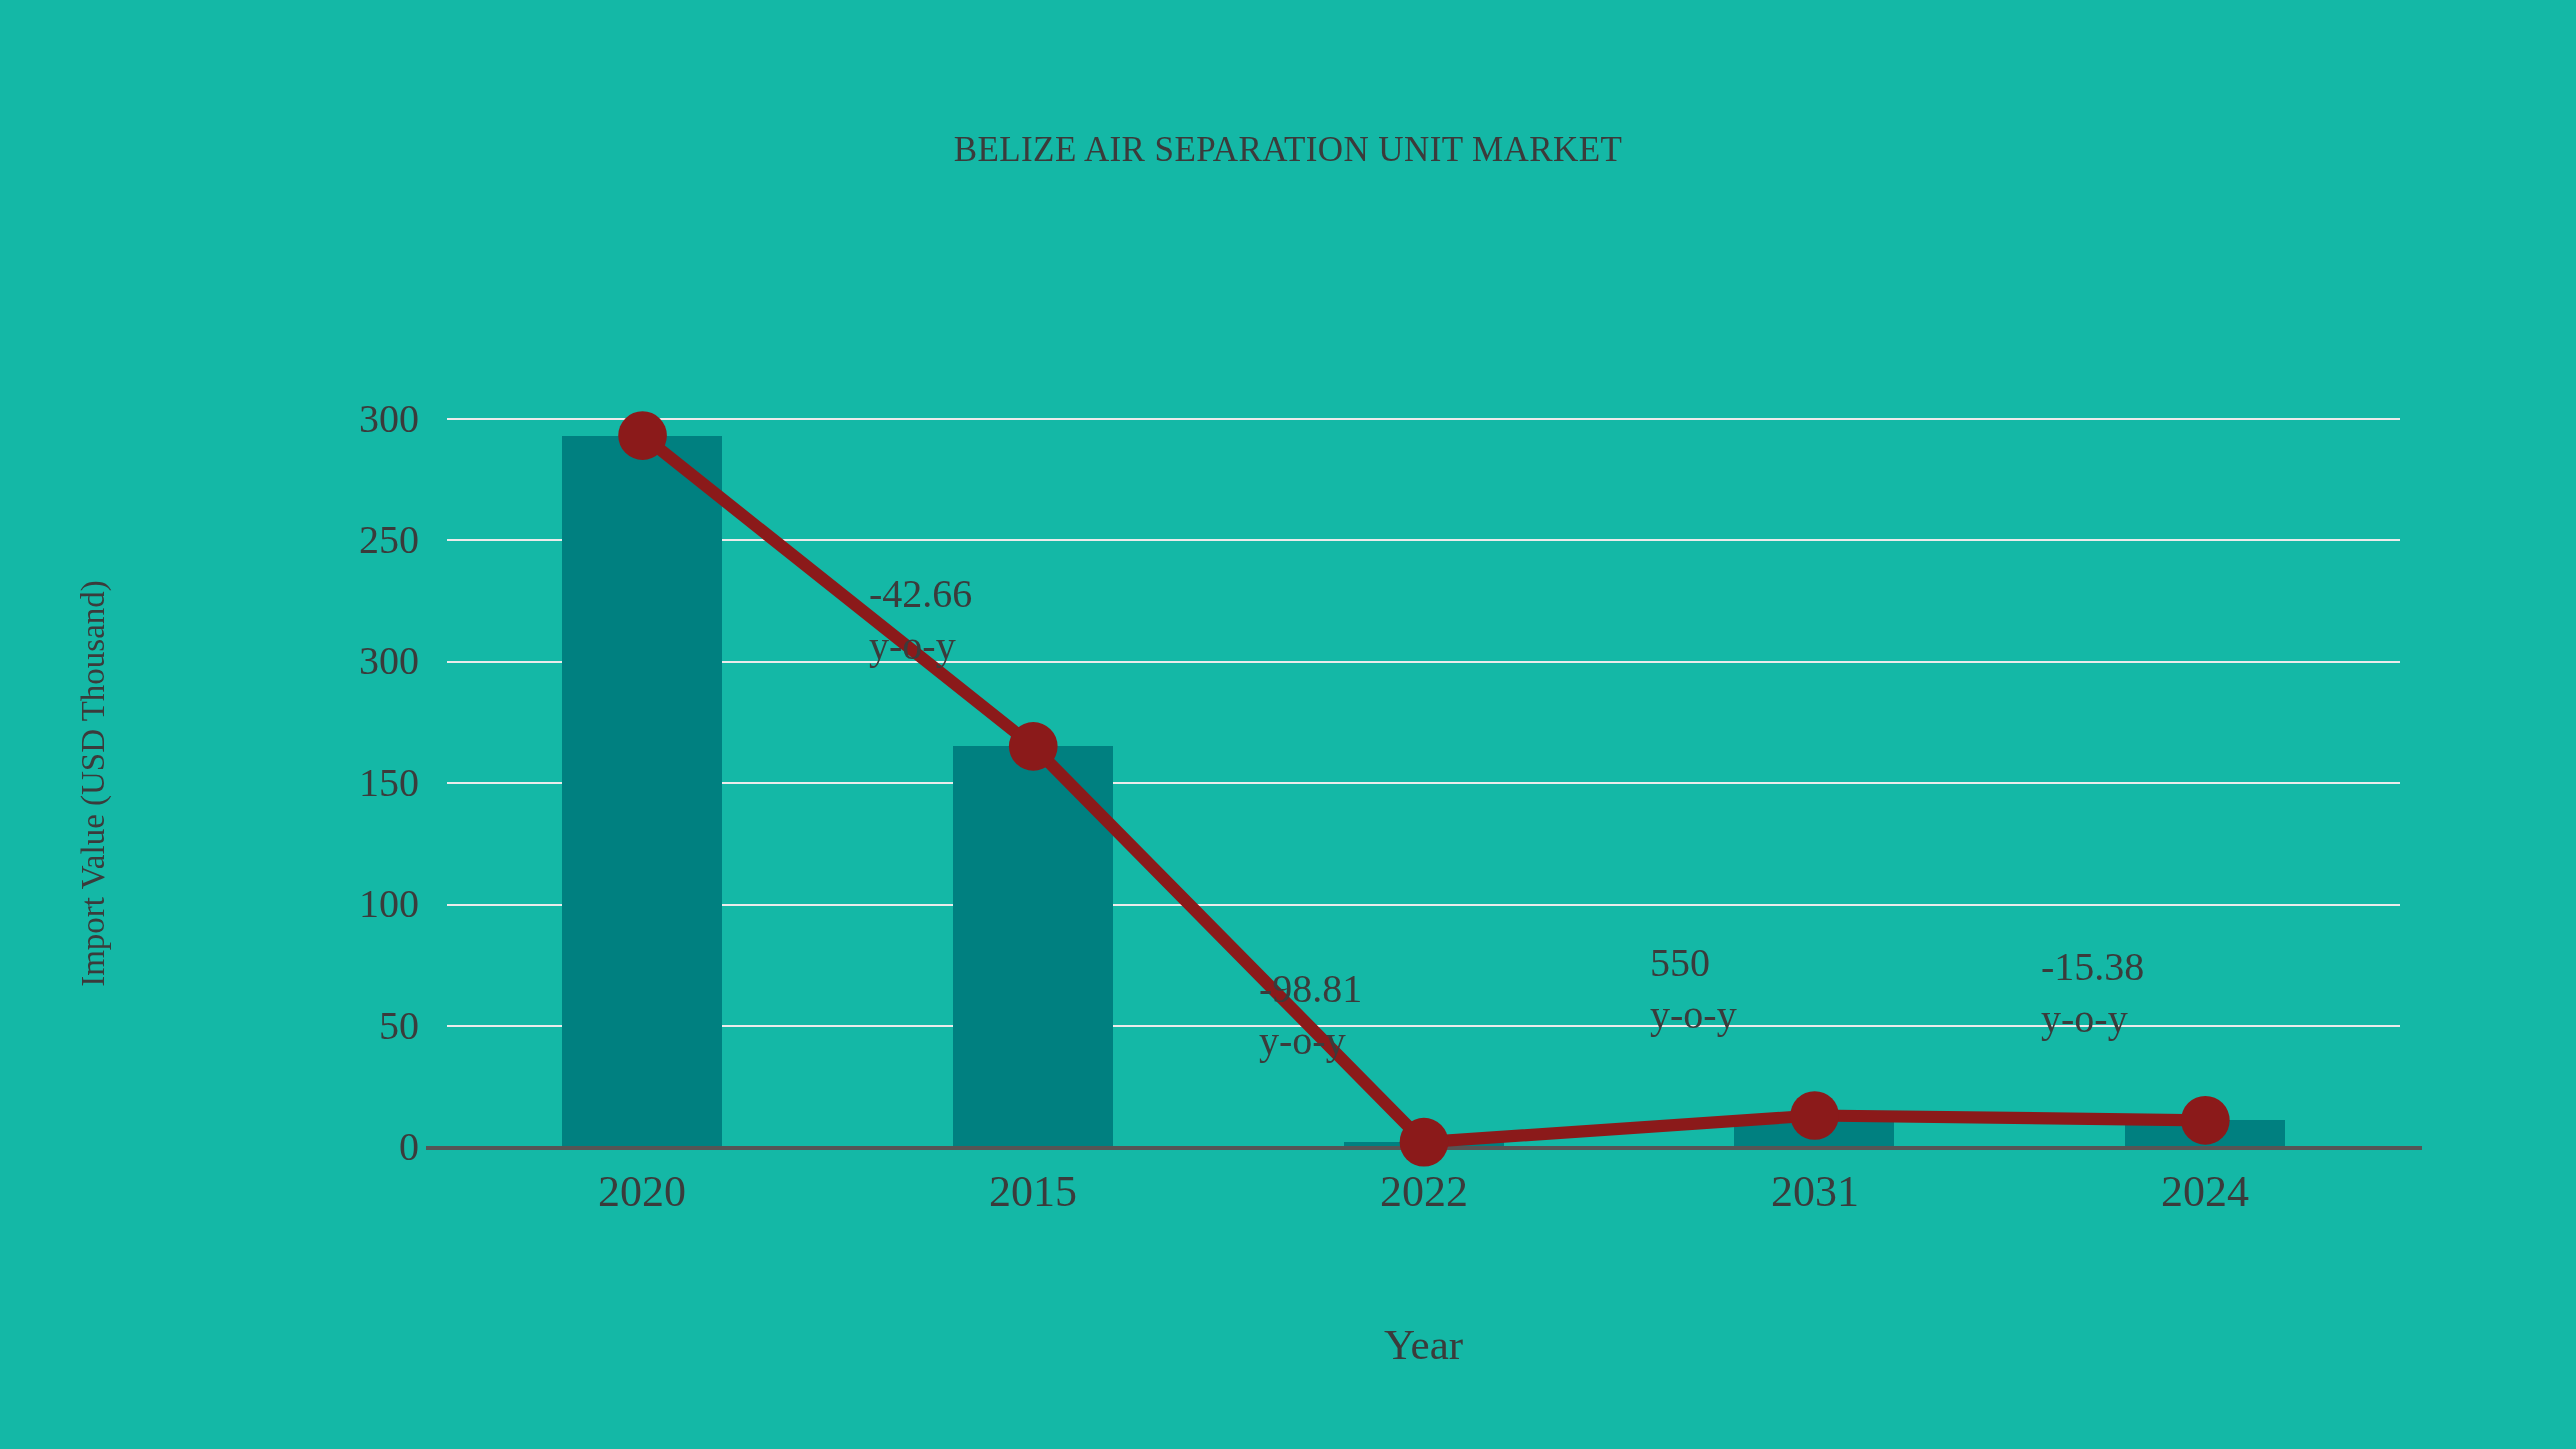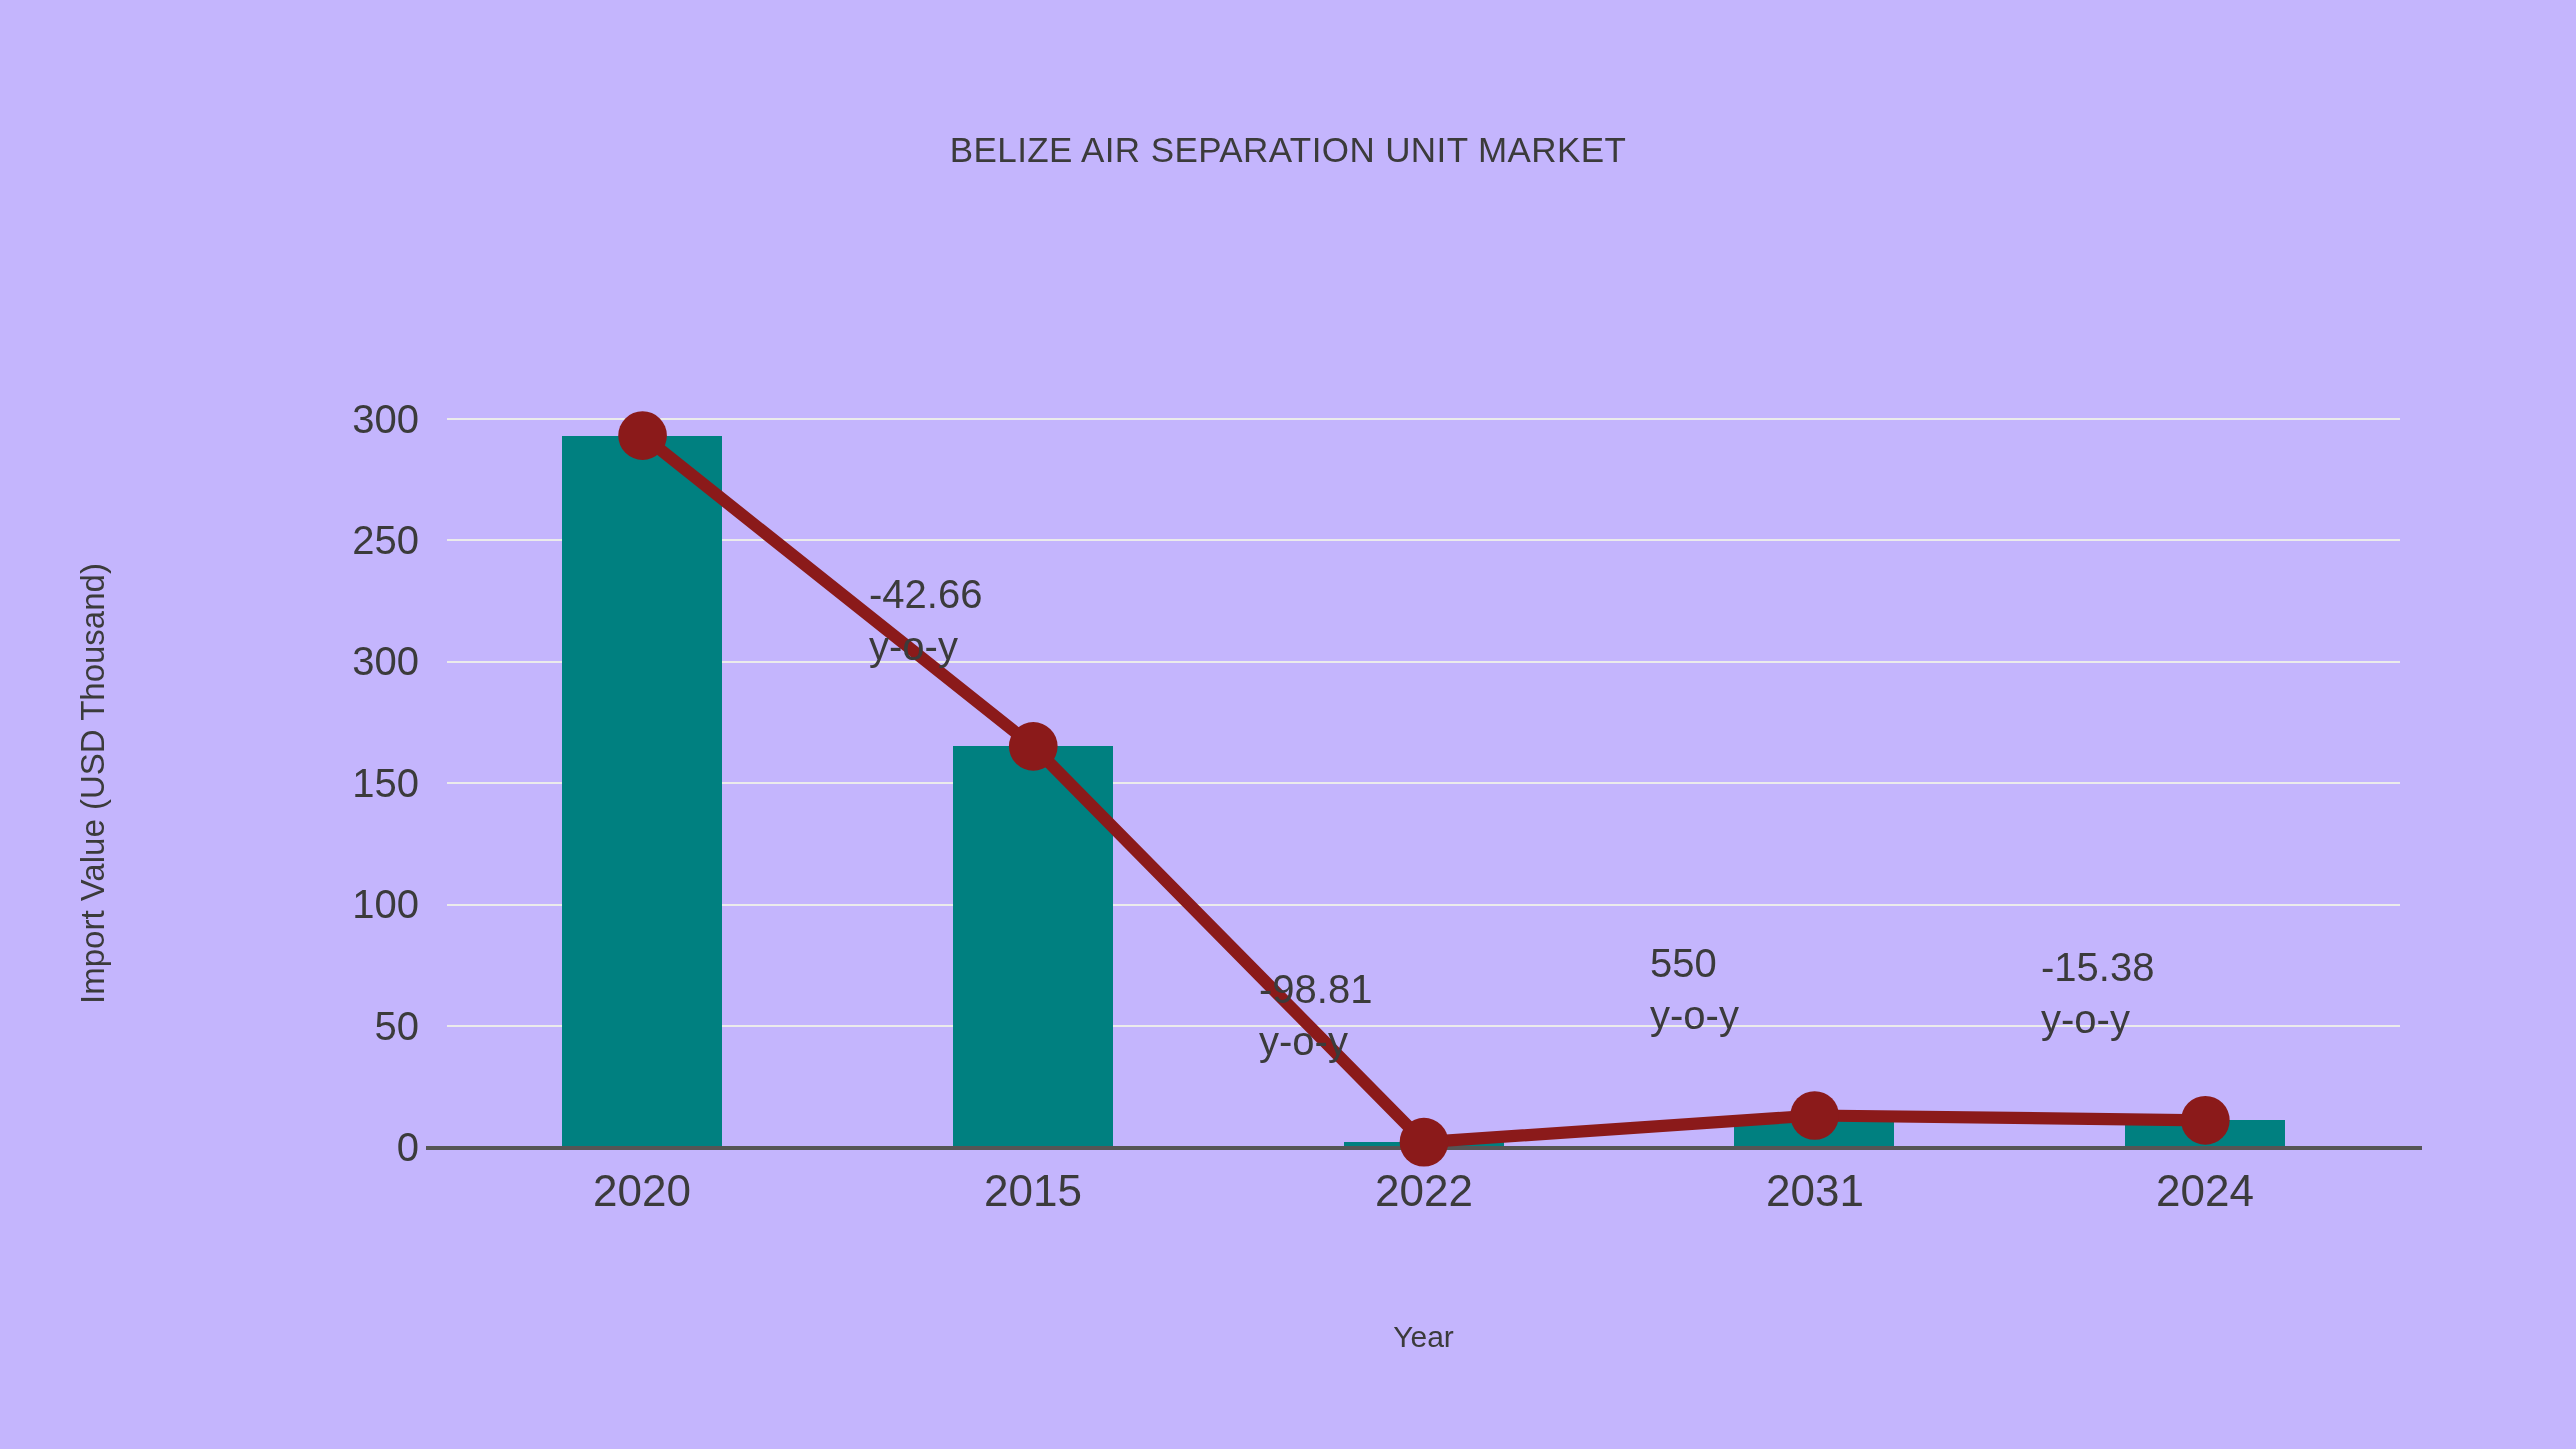--- a/index.html
+++ b/index.html
@@ -5,22 +5,22 @@
 <style>
   html, body {
     margin: 0;
     padding: 0;
     background: #ffffff;
   }
   #canvas {
     position: relative;
     width: 2576px;
     height: 1449px;
-    background: #c4b5fd;
-    font-family: Liberation Sans, sans-serif;
+    background: #14b8a6;
+    font-family: Liberation Serif, serif;
     overflow: hidden;
   }
 
   
   #chart-title {
     position: absolute;
     left: 0;
     top: 130px;
     width: 2576px;
     text-align: center;
@@ -53,21 +53,21 @@
     top: 1177px;
     width: 0;
     height: 0;
   }
   #x-axis-title {
     position: absolute;
     left: 447px;
     top: 1320px;
     width: 1953px;
     text-align: center;
-    font-size: 30px;
+    font-size: 43px;
     color: #3b3b3b;
     white-space: nowrap;
   }
 
   
   #plot {
     position: absolute;
     left: 447px;
     top: 390px;
     width: 1953px;

